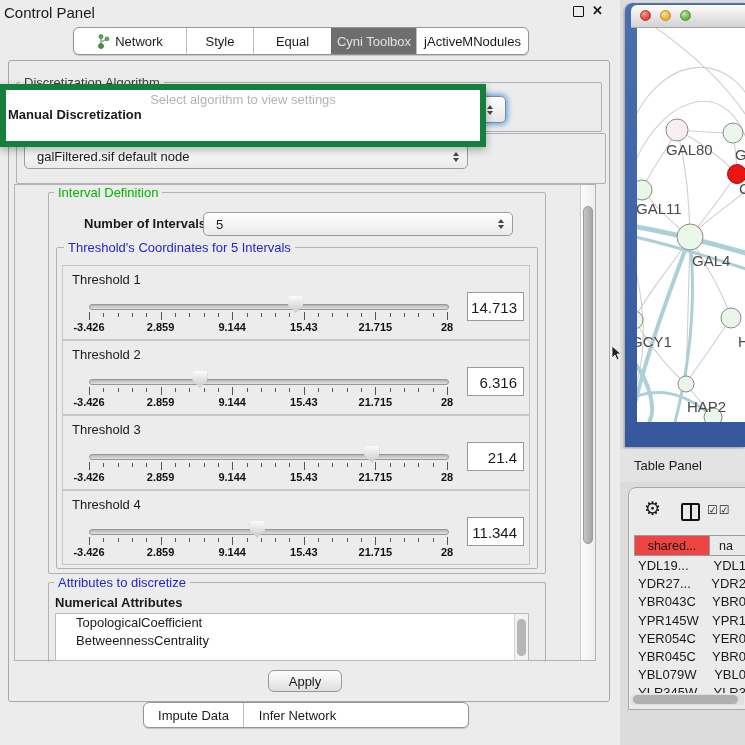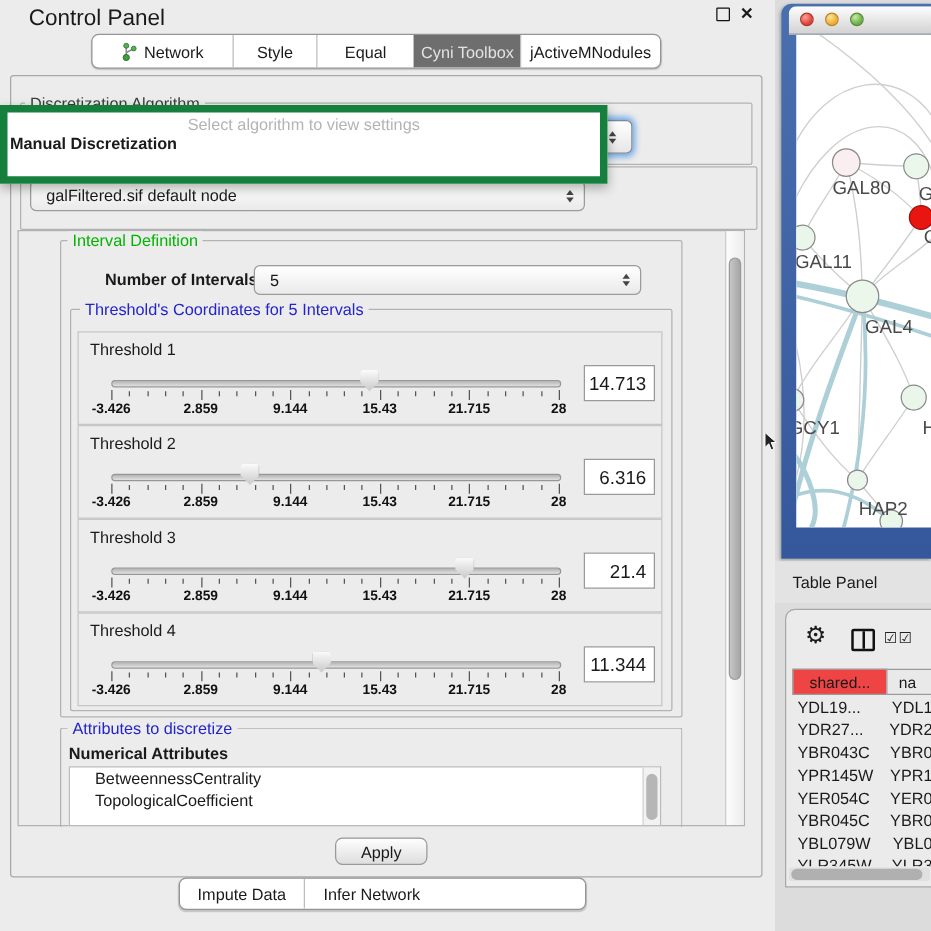--- a/index.html
+++ b/index.html
@@ -1,21 +1,21 @@
 <!DOCTYPE html>
 <html><head>
 <meta charset="utf-8">
 <style>
   html,body{margin:0;padding:0}
   body{width:745px;height:745px;overflow:hidden;position:relative;background:#dcdcdc;
        font-family:"Liberation Sans",sans-serif;color:#1a1a1a;}
   .abs{position:absolute}
   
   #control-panel{left:0;top:0;width:620px;height:745px;background:#ececec}
-  #cp-title{left:23px;top:4px;font-size:18px}
+  #cp-title{left:4px;top:4px;font-size:15px}
   #float-btn{left:573px;top:6px;width:9px;height:9px;border:1.5px solid #111;border-radius:1px;background:#ececec}
   #close-btn{left:592px;top:3px;font-size:13px;font-weight:bold}
   
   .seg{display:flex;position:absolute;background:#fff;border:1px solid #949494;border-radius:6px;overflow:hidden;box-shadow:0 1px 1px rgba(0,0,0,.18)}
   .seg .s{display:flex;align-items:center;justify-content:center;gap:5px;font-size:13px;height:100%;box-sizing:border-box;white-space:nowrap}
   .seg .s + .s{border-left:1px solid #bdbdbd}
   .seg .s.sel{background:#6e6e6e;color:#e2e2e2;border-left-color:#6e6e6e}
   #top-tabs{left:73px;top:27px;width:454px;height:26px}
   #bottom-tabs{left:143px;top:702px;width:324px;height:24px}
   #outer-panel{left:8px;top:60px;width:600px;height:640px;border:1px solid #a8a8a8;border-radius:3px;background:#ececec}
@@ -325,22 +325,22 @@
         <div class="handle" style="left: 186.757px;"></div>
         <div class="vbox">11.344</div>
       </div>
     </div>
 
   <div id="attr-group" class="group"></div>
   <div id="attr-title" class="gtitle">Attributes to discretize</div>
   <div id="attr-subtitle" class="abs">Numerical Attributes</div>
   <div id="attr-list" class="abs">
     <div id="attr-items">
+        <div class="attr-item">TopologicalCoefficient</div>
         <div class="attr-item">BetweennessCentrality</div>
-        <div class="attr-item">TopologicalCoefficient</div>
       </div>
     <div id="list-sb">
         <div id="list-sb-thumb"></div>
       </div>
   </div>
 
   <div id="apply-btn" class="abs">Apply</div>
 
   <div id="bottom-tabs" class="seg">
     <div class="s" style="width:99px">

